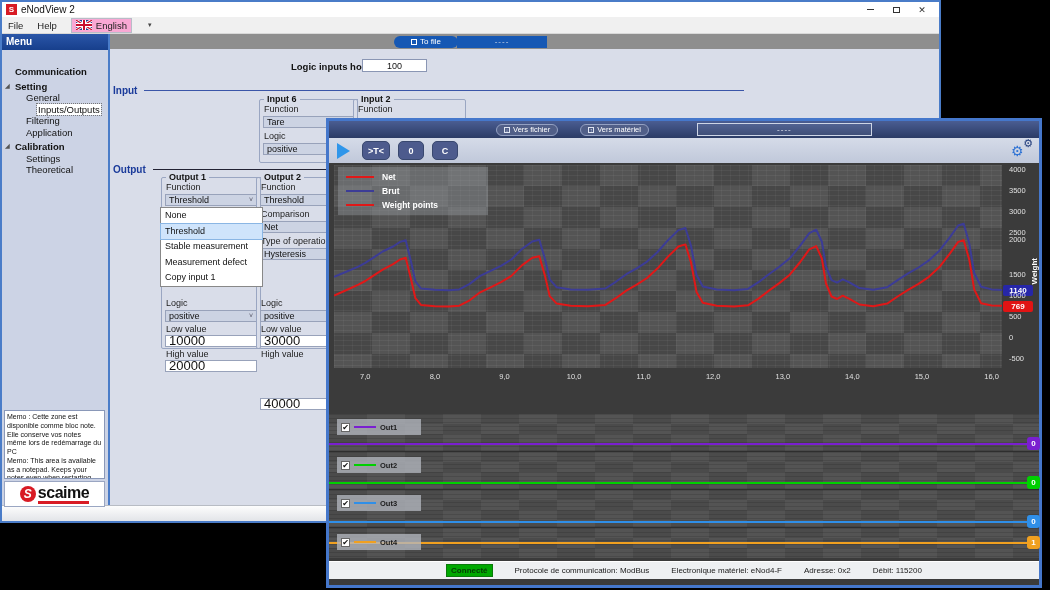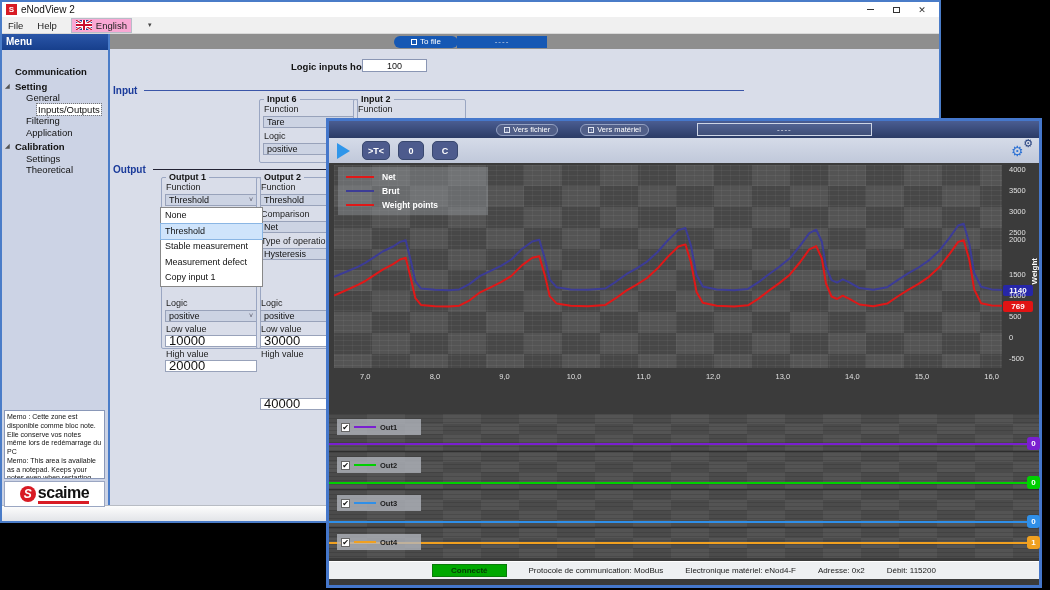--- a/index.html
+++ b/index.html
@@ -88,21 +88,21 @@
       repeating-conic-gradient(rgba(255,255,255,0.05) 0% 25%, transparent 0% 50%);
     background-size:auto,76px 20px;}
   .out-row.short{height:30px;}
   .out-line{position:absolute;left:0;right:0;height:2px;}
   .out-chip{position:absolute;left:8px;width:84px;height:16px;background:rgba(178,182,190,0.78);display:flex;align-items:center;gap:4px;padding:0 4px;}
   .out-check{width:9px;height:9px;background:#fff;border:1px solid #666;font-size:8px;line-height:8px;text-align:center;color:#111;}
   .out-swatch{width:22px;height:2px;}
   .out-label{font-size:7.5px;font-weight:bold;color:#1a1a1a;}
   .out-badge{position:absolute;right:-1px;width:13px;height:13px;border-radius:3px;color:#fff;font-size:8px;font-weight:bold;text-align:center;line-height:13px;}
   .fg-statusbar{margin-top:3px;height:18px;background:#eef0f2;border-top:1px solid #fff;display:flex;align-items:center;justify-content:center;gap:22px;font-size:8px;color:#1a1a1a;flex:0 0 auto;}
-  .conn-badge{background:#00a800;border:1px solid #0a7a0a;color:#053c05;font-weight:bold;padding:1px 18px;font-size:8px;}
+  .conn-badge{background:#00a800;border:1px solid #0a7a0a;color:#053c05;font-weight:bold;padding:1px 4px;font-size:8px;}
   .bg-bottomstrip{height:16px;background:linear-gradient(#fdfdfd,#e2e4e8);border-top:1px solid #b8bcc4;flex:0 0 auto;}
   .flag{display:inline-block;}
 </style>
 </head>
 <body>
 
 <div id="stage">
 
   <div id="bg-window">
     <div class="bg-titlebar">

